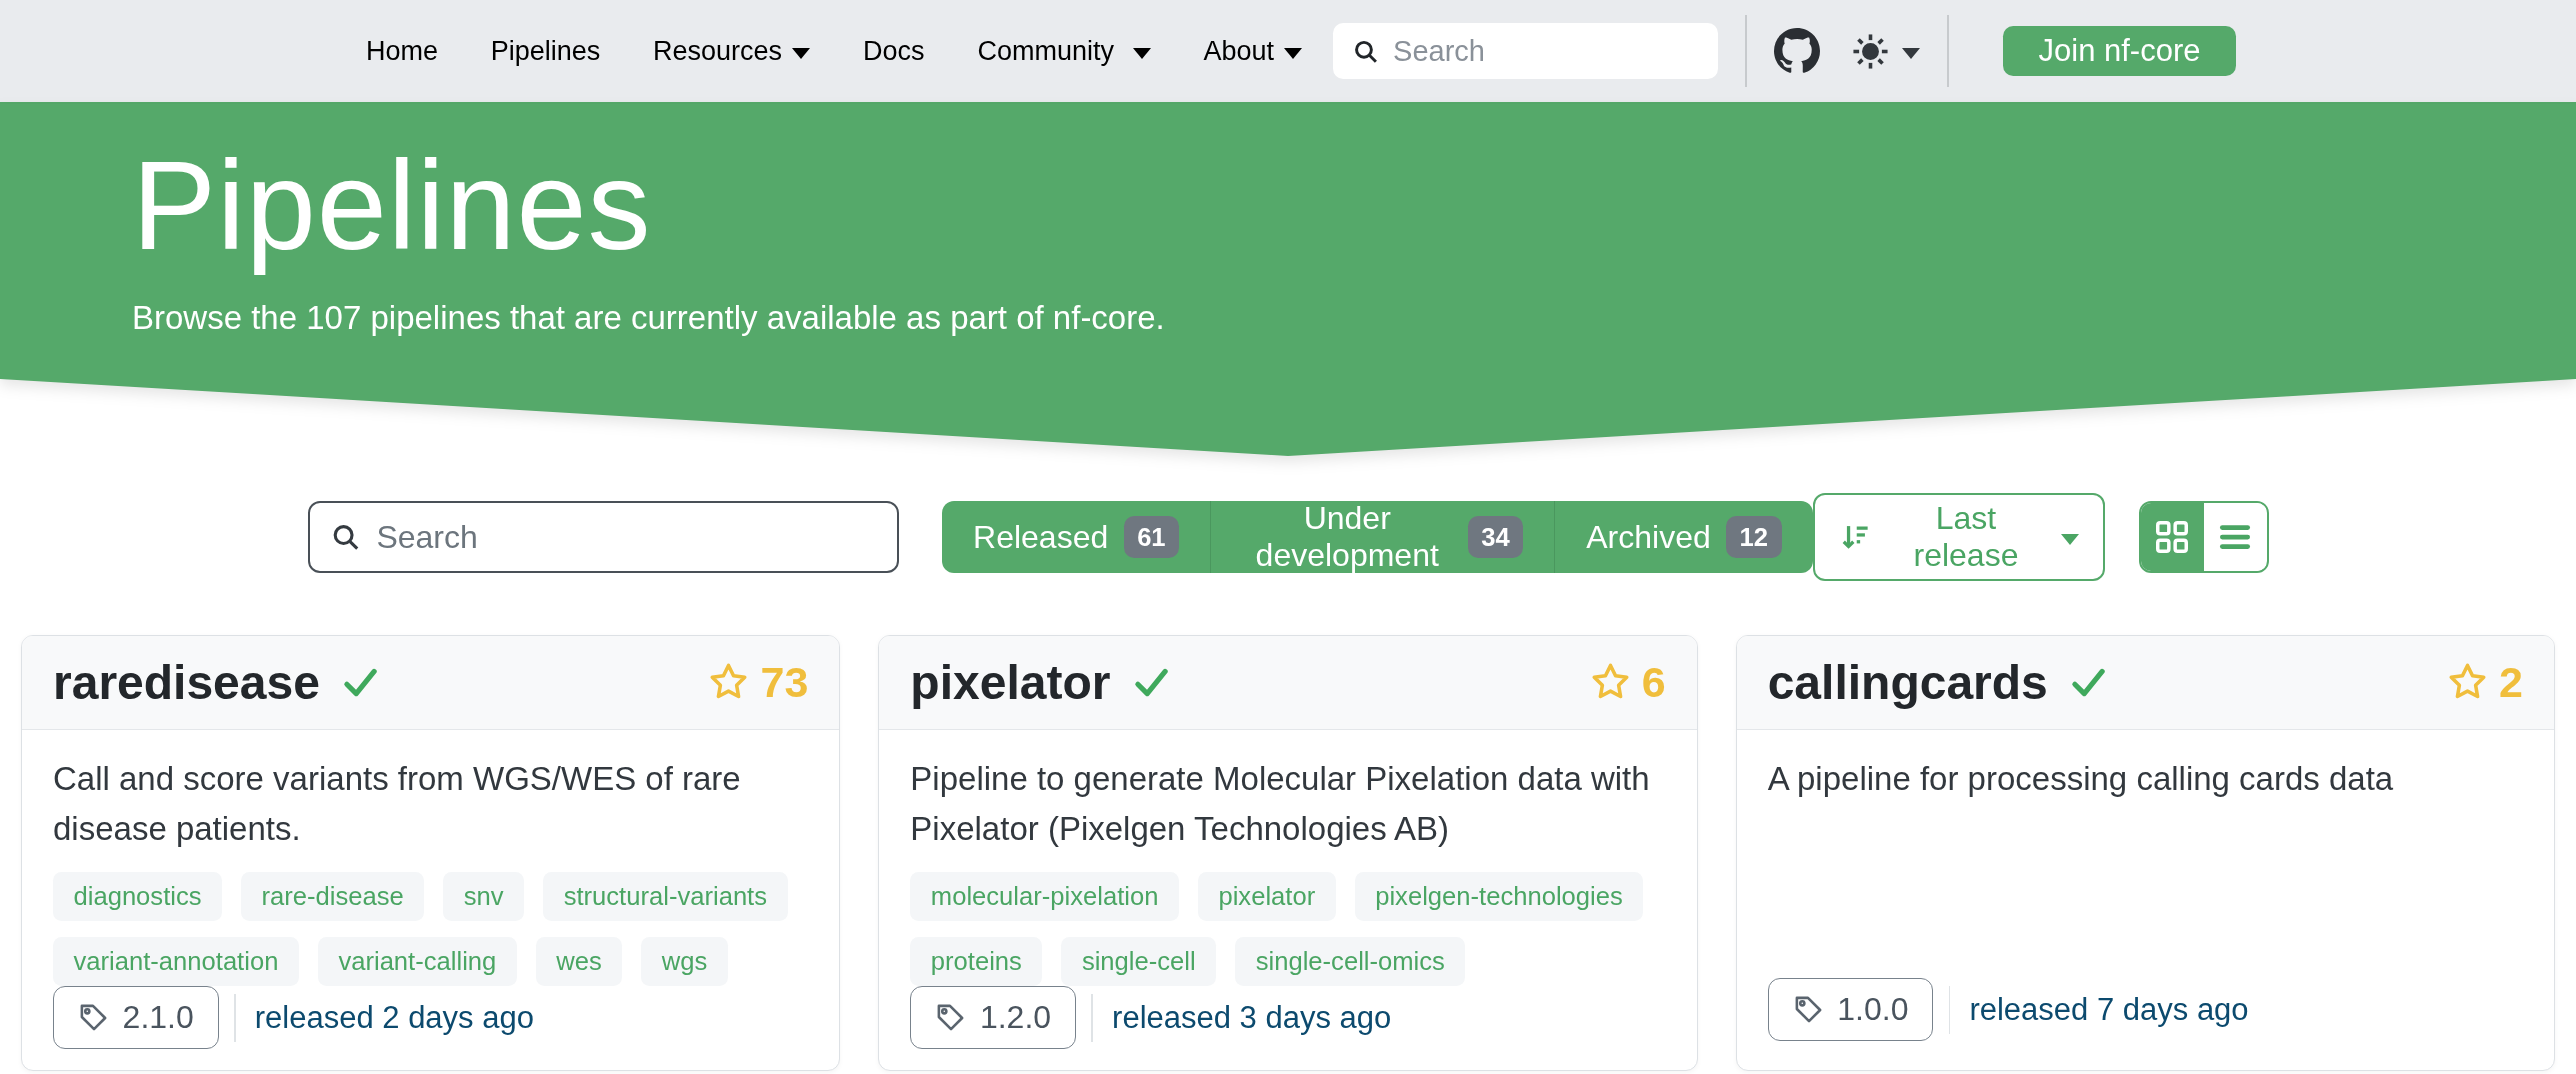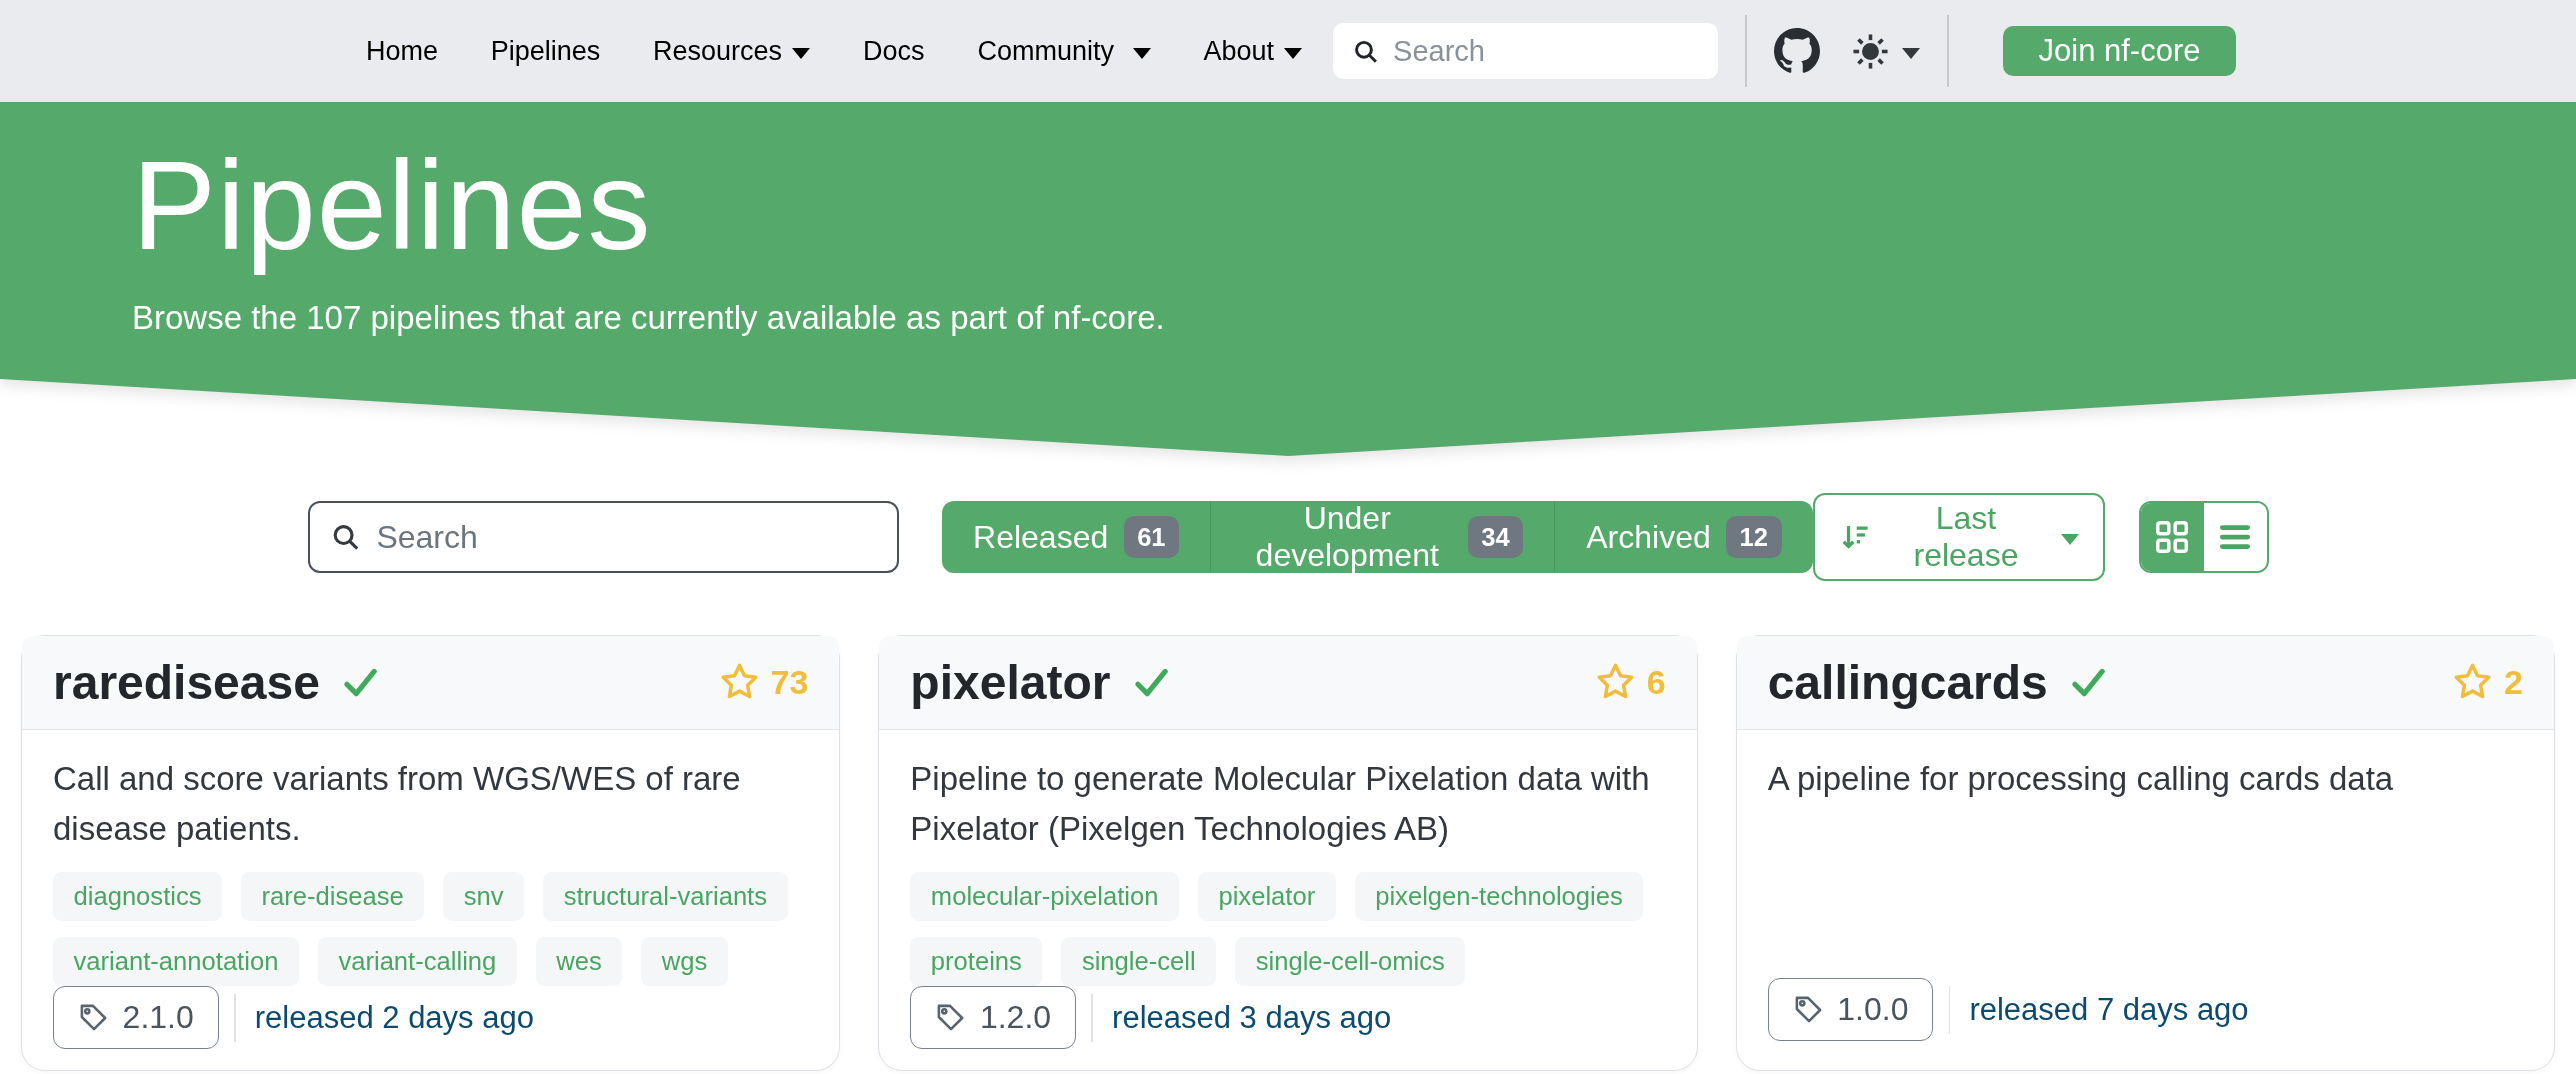--- a/index.html
+++ b/index.html
@@ -57,27 +57,27 @@
     gap:15.3px; padding:0 24px; cursor:pointer; font-family:inherit; }
   .view-toggle{ display:flex; height:72px; border:2.6px solid var(--green); border-radius:12px;
     overflow:hidden; margin-left:34px; }
   .view-seg{ width:68px; display:flex; align-items:center; justify-content:center; cursor:pointer; }
   .view-seg.active{ background:var(--green); }
   .view-seg.inactive{ background:#fff; color:var(--green-text); }
 
   
   .cards{ display:flex; gap:38px; margin:54px 21px 0; }
   .card{ flex:1; height:436px; background:#fff; border:1.7px solid var(--card-border);
-    border-radius:24px; display:flex; flex-direction:column; box-shadow:0 1.7px 5.1px rgba(0,0,0,.04); }
+    border-radius:12px; display:flex; flex-direction:column; box-shadow:0 1.7px 5.1px rgba(0,0,0,.04); }
   .card-header{ background:#f8f9fa; border-bottom:1.7px solid #e4e7ea; border-radius:10.2px 10.2px 0 0;
     padding:19px 31px; display:flex; align-items:center; justify-content:space-between; }
   .card-title{ display:flex; align-items:center; gap:20.5px; font-size:48px; font-weight:bold;
     color:var(--ink); cursor:pointer; }
   .star-group{ display:flex; align-items:center; gap:12px; color:var(--amber);
-    font-size:34px; font-weight:bold; cursor:pointer; }
+    font-size:43px; font-weight:bold; cursor:pointer; }
   .card-body{ padding:24px 31px 0; }
   .card-desc{ font-size:33px; color:var(--body-text); line-height:1.5; }
   .tags{ display:flex; flex-wrap:wrap; gap:15.3px 19px; margin-top:19px; }
   .tag{ background:#f4f6f8; color:var(--green-text); font-size:25.6px; border-radius:8.5px;
     padding:10.2px 20.5px; cursor:pointer; }
   .card-footer{ margin-top:auto; padding:0 31px 29px; display:flex; align-items:center; }
   .version-btn{ display:flex; align-items:center; gap:13.6px; border:1.7px solid #78828c;
     border-radius:12px; background:#fff; padding:12px 24px; font-size:32px; color:var(--slate);
     cursor:pointer; font-family:inherit; }
   .footer-sep{ width:1.7px; height:48px; background:#dfe3e6; margin-left:15.3px; }

